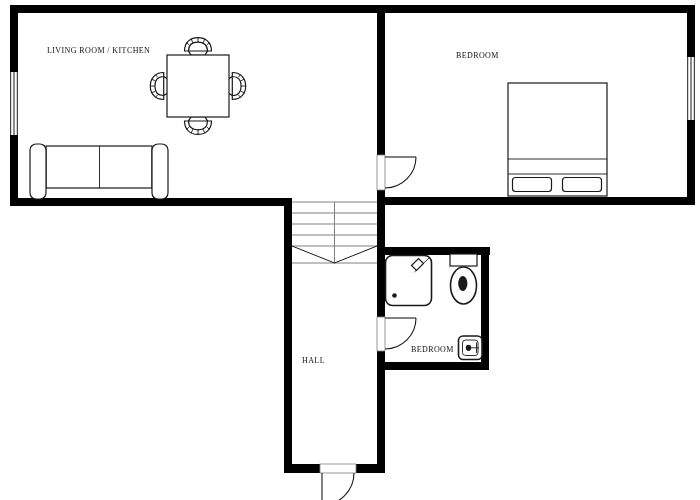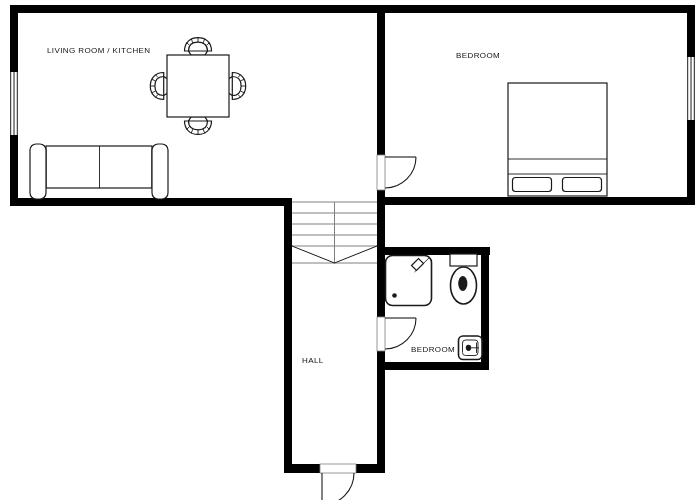--- a/index.html
+++ b/index.html
@@ -1,19 +1,19 @@
 <!DOCTYPE html>
 <html style="--wall: #000000; --line: #1a1a1a; --stair: #808080; --text: #111111; --background: #ffffff;"><head>
 <meta charset="utf-8">
 <style>
   html,body{margin:0;padding:0;background:var(--background,#fff);}
   .canvas{
     position:relative;width:700px;height:500px;
     background:var(--background,#fff);
-    font-family:Liberation Sans, sans-serif;
+    font-family:Liberation Serif, serif;
     overflow:hidden;
   }
   .plan-svg{position:absolute;left:0;top:0;}
   .wall{fill:var(--wall,#000);}
   .opening{fill:var(--background,#fff);stroke:var(--stair,#888);stroke-width:0.8;}
   .win{fill:var(--background,#fff);}
   .winline{stroke:var(--wall,#000);stroke-width:0.9;}
   .furn{fill:var(--background,#fff);stroke:var(--line,#1a1a1a);stroke-width:1.2;}
   .thick{stroke-width:1.6;}
   .furn-thin{fill:none;stroke:var(--line,#1a1a1a);stroke-width:0.9;}

